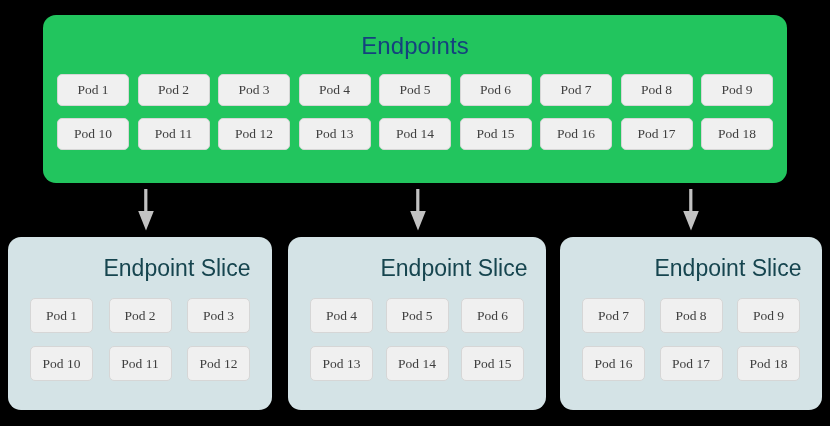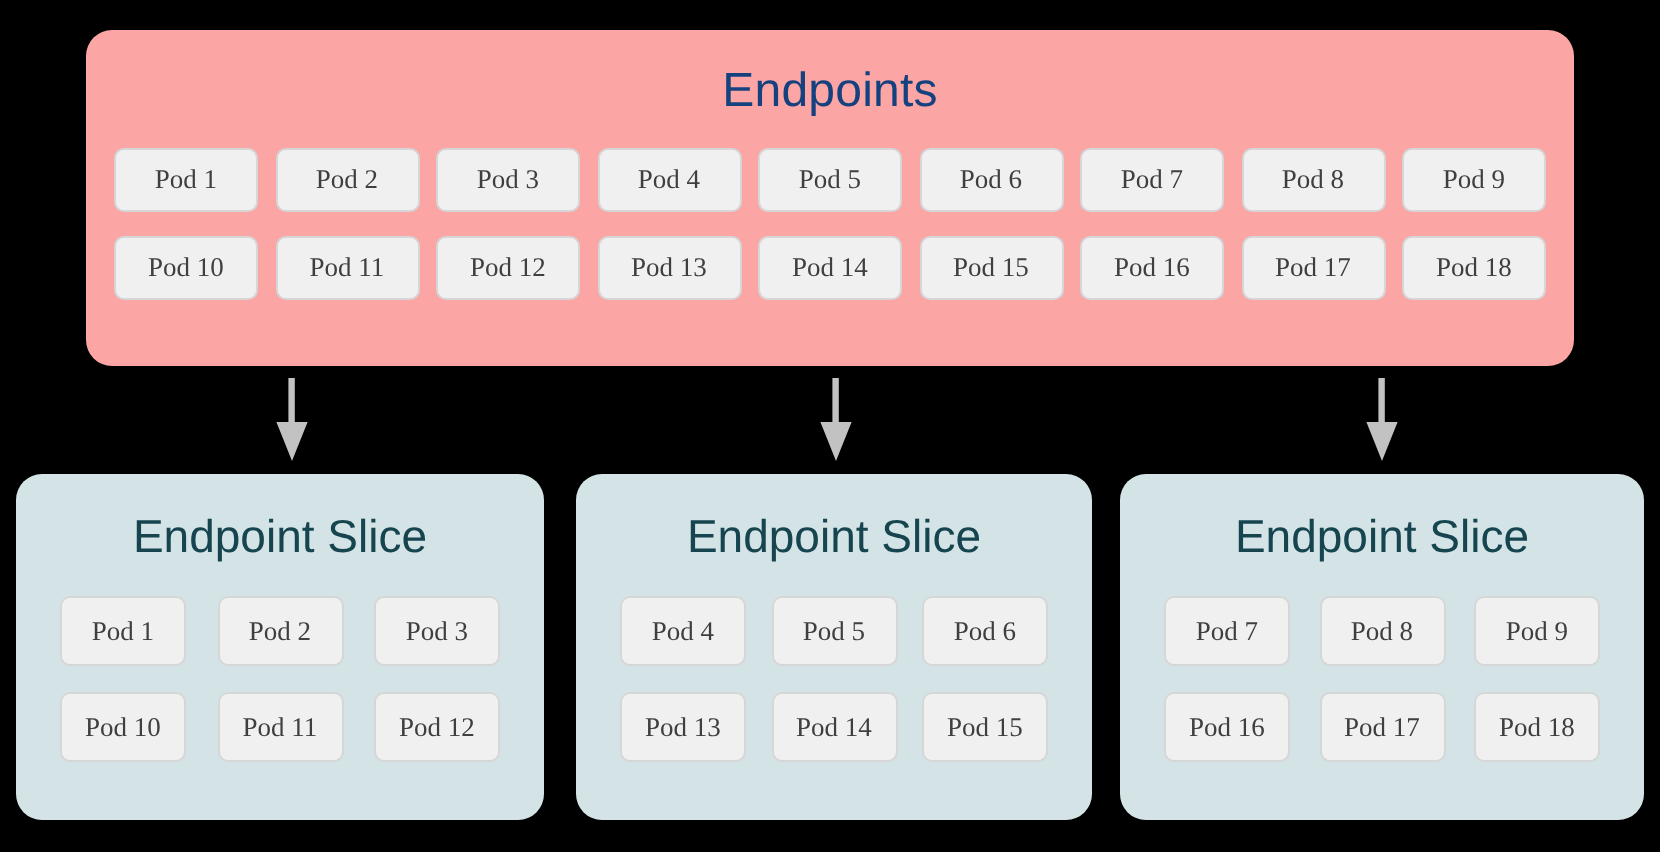--- a/index.html
+++ b/index.html
@@ -22,21 +22,21 @@
     background: #000000;
   }
 
   
   .endpoints-box {
     position: absolute;
     left: 43px;
     top: 15px;
     width: 744px;
     height: 168px;
-    background: #fca5a5;
+    background: #22c55e;
     border-radius: 13px;
     box-sizing: border-box;
   }
 
   .endpoints-title {
     position: absolute;
     left: 0;
     top: 17px;
     width: 100%;
     text-align: center;
@@ -102,20 +102,21 @@
 
   .slice-title {
     position: absolute;
     left: 0;
     top: 18px;
     width: 100%;
     text-align: center;
     font-size: 23px;
     color: #16454f;
     line-height: 27px;
+    padding-left: 37px;
   }
 
   .slice-rows {
     position: absolute;
     left: 22px;
     right: 22px;
     top: 61px;
   }
 
   .pod-row-narrow {

